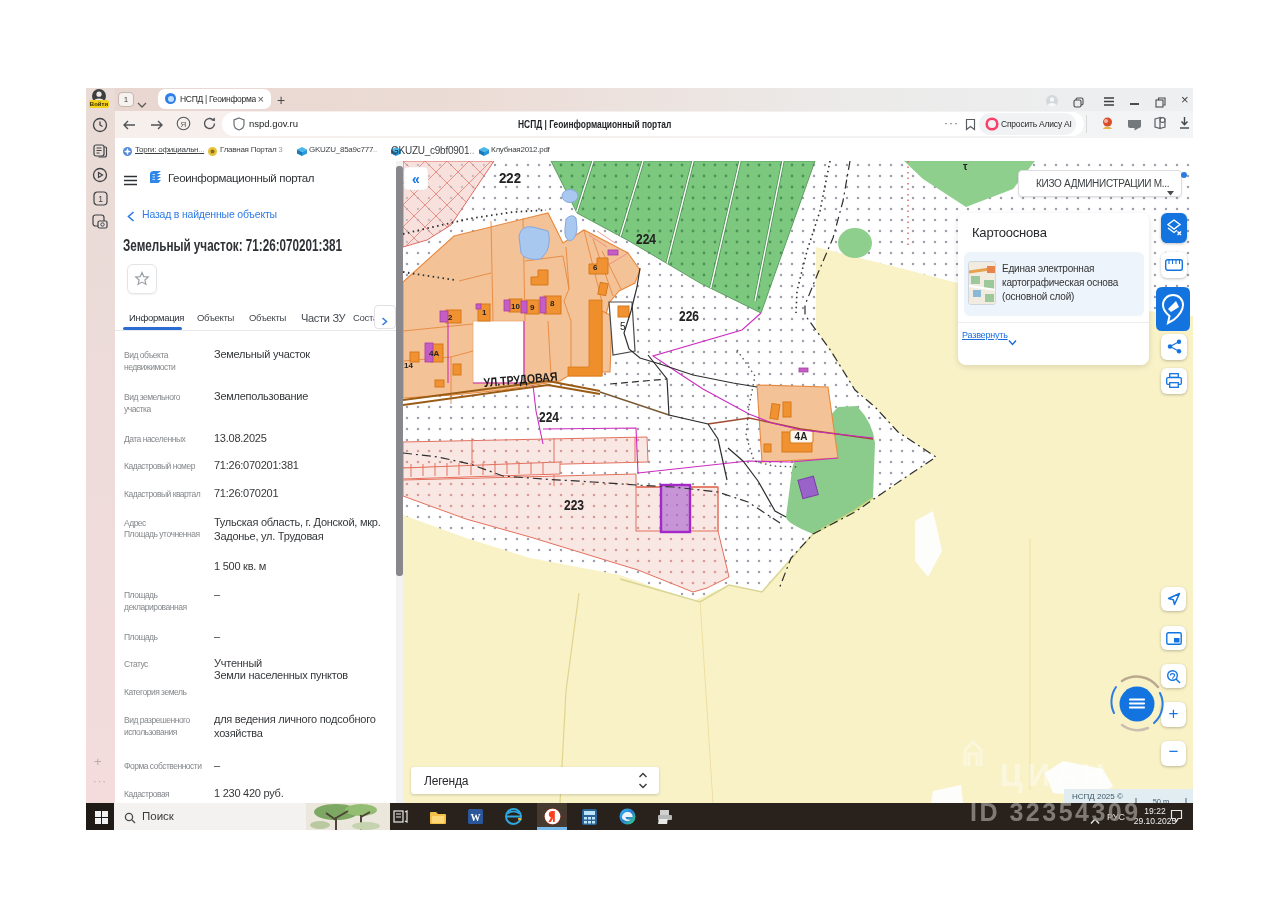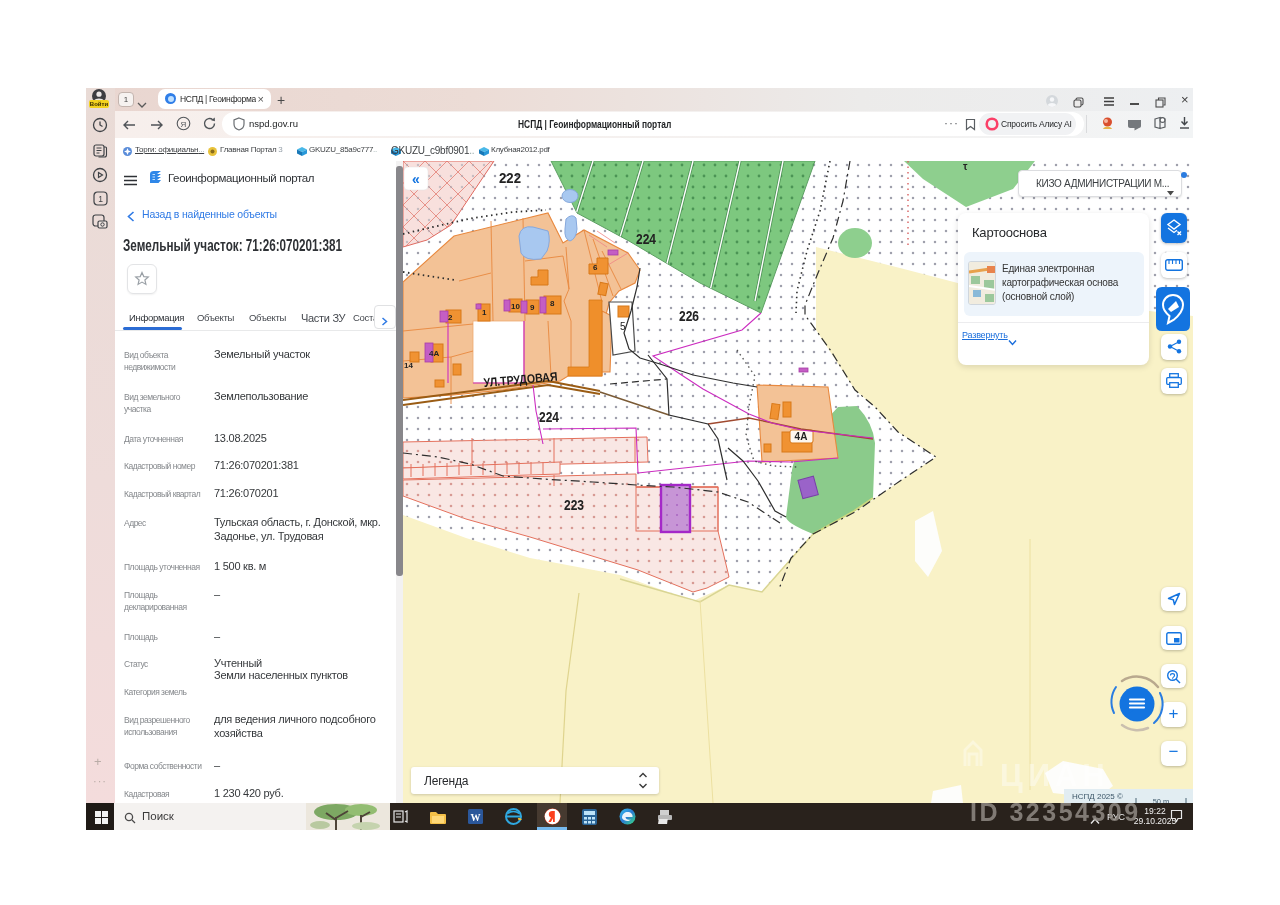--- a/index.html
+++ b/index.html
@@ -197,29 +197,29 @@
 <div class="abs" style="left:381px;top:312px;width:7px;height:9px;"><svg width="7" height="9">
       <path d="M1.5 1 L5.5 4.5 L1.5 8" stroke="#2f7ae5" stroke-width="1.5" fill="none"></path>
     </svg></div>
 <div class="abs" style="left:123px;top:327px;width:59px;height:3px;background:#2b6cd4;border-radius:2px;"></div>
 <div class="abs" style="left:115px;top:330px;width:281px;height:1px;background:#e8e9ea;"></div>
 
 <div class="lbl" style="left:124px;top:349px;">Вид объекта<br>недвижимости</div>
 <div class="val" style="left:214px;top:347px;">Земельный участок</div>
 <div class="lbl" style="left:124px;top:391px;">Вид земельного<br>участка</div>
 <div class="val" style="left:214px;top:389px;">Землепользование</div>
-<div class="lbl" style="left:124px;top:433px;">Дата уточненная</div>
+<div class="lbl" style="left:124px;top:433px;">Дата населенных</div>
 <div class="val" style="left:214px;top:431px;">13.08.2025</div>
 <div class="lbl" style="left:124px;top:460px;">Кадастровый номер</div>
 <div class="val" style="left:214px;top:458px;">71:26:070201:381</div>
 <div class="lbl" style="left:124px;top:488px;">Кадастровый квартал</div>
 <div class="val" style="left:214px;top:486px;">71:26:070201</div>
 <div class="lbl" style="left:124px;top:517px;">Адрес</div>
 <div class="val" style="left:214px;top:515px;white-space:nowrap;">Тульская область, г. Донской, мкр.<br>Задонье, ул. Трудовая</div>
-<div class="lbl" style="left:124px;top:561px;">Площадь уточненная</div>
+<div class="lbl" style="left:124px;top:528px;">Площадь уточненная</div>
 <div class="val" style="left:214px;top:559px;">1 500 кв. м</div>
 <div class="lbl" style="left:124px;top:589px;">Площадь<br>декларированная</div>
 <div class="val" style="left:214px;top:587px;">–</div>
 <div class="lbl" style="left:124px;top:631px;">Площадь</div>
 <div class="val" style="left:214px;top:629px;">–</div>
 <div class="lbl" style="left:124px;top:658px;">Статус</div>
 <div class="val" style="left:214px;top:656px;">Учтенный</div>
 <div class="lbl" style="left:124px;top:686px;">Категория земель</div>
 <div class="val" style="left:214px;top:668px;text-align:right;">Земли населенных пунктов</div>
 <div class="lbl" style="left:124px;top:714px;">Вид разрешенного<br>использования</div>

